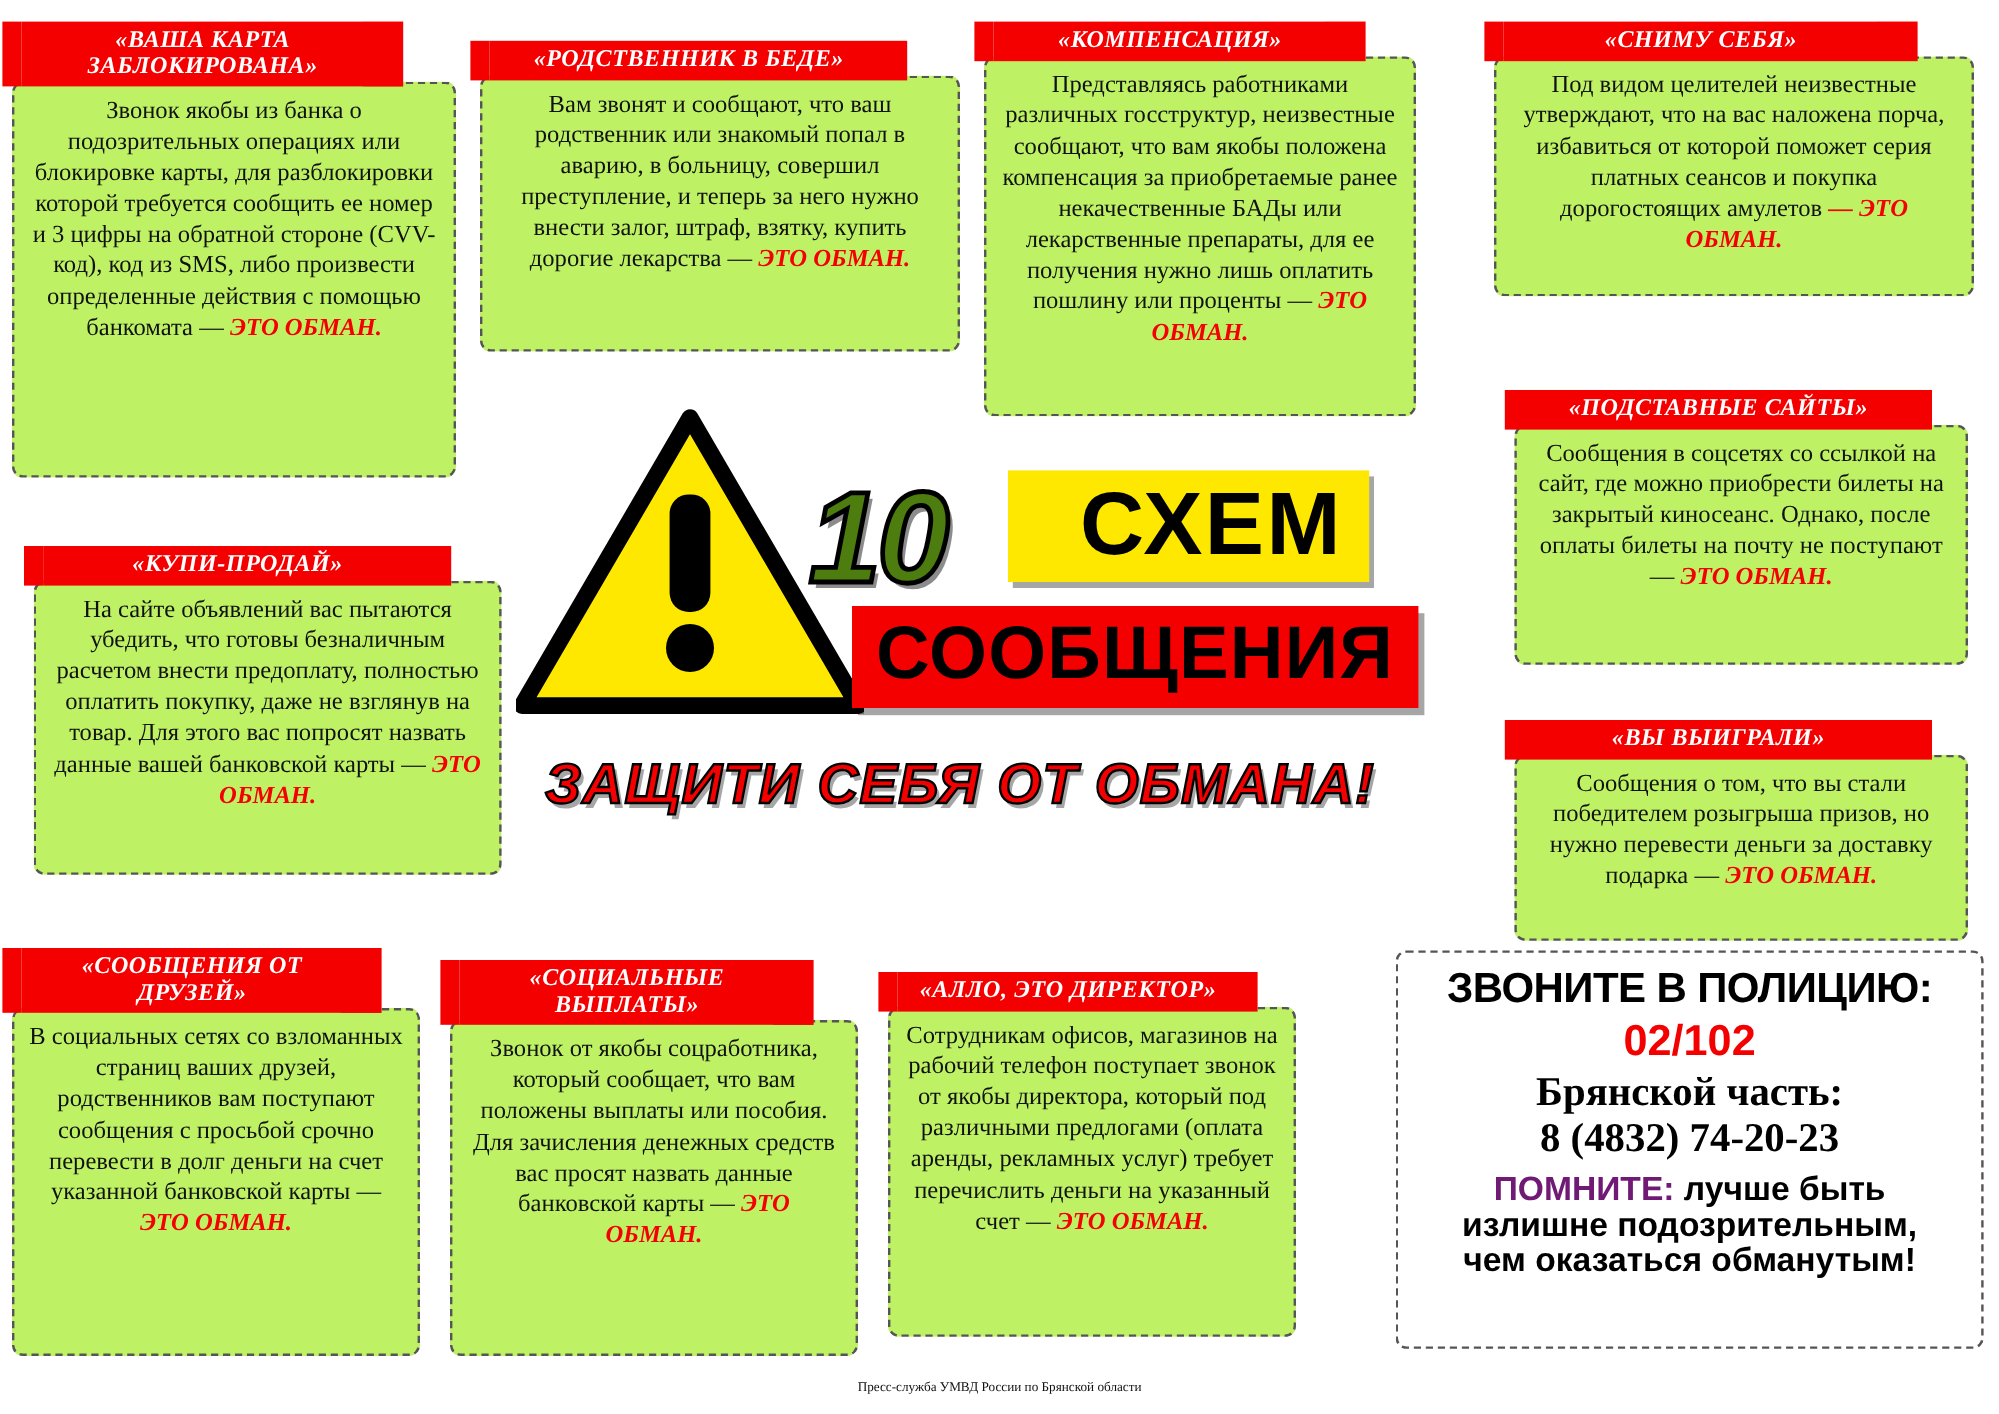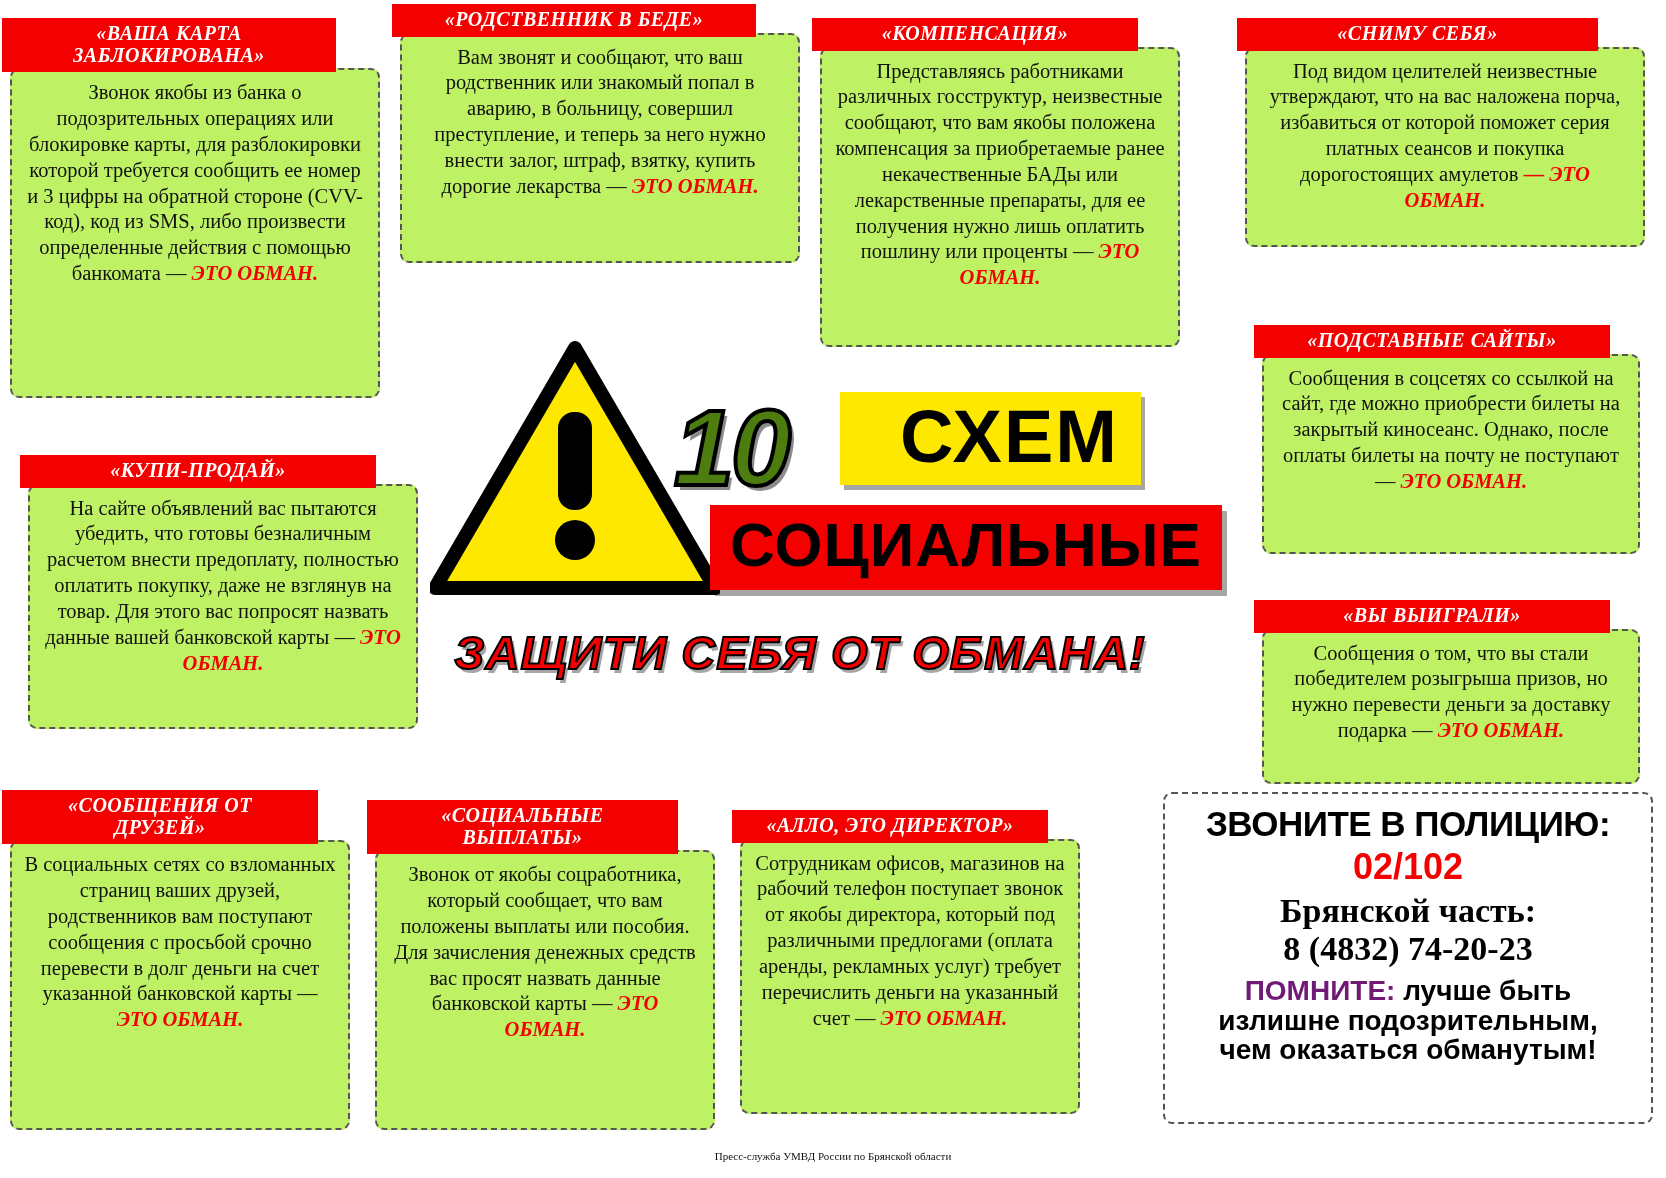--- a/index.html
+++ b/index.html
@@ -235,21 +235,21 @@
   <div class="card" style="left:10px; top:18px; width:370px;">
     <div class="ribbon" style="width:318px; margin-left:8px;">
       <span>«ВАША КАРТА ЗАБЛОКИРОВАНА»</span>
     </div>
     <div class="body-box" style="width:370px; min-height:330px; margin-top:-4px;">
       <span>Звонок якобы из банка о подозрительных операциях или блокировке карты, для разблокировки которой требуется сообщить ее номер и 3 цифры на обратной стороне (CVV-код), код из SMS, либо произвести определенные действия с помощью банкомата —</span>
       <span class="accent">ЭТО ОБМАН.</span>
     </div>
   </div>
 
-  <div class="card" style="left:400px; top:4px; width:400px;">
+  <div class="card" style="left:400px; top:34px; width:400px;">
     <div class="ribbon" style="width:348px; margin-left:8px;">
       <span>«РОДСТВЕННИК В БЕДЕ»</span>
     </div>
     <div class="body-box" style="width:400px; min-height:230px; margin-top:-4px;">
       <span>Вам звонят и сообщают, что ваш родственник или знакомый попал в аварию, в больницу, совершил преступление, и теперь за него нужно внести залог, штраф, взятку, купить дорогие лекарства —</span>
       <span class="accent">ЭТО ОБМАН.</span>
     </div>
   </div>
 
   <div class="card" style="left:820px; top:18px; width:350px;">
@@ -334,21 +334,21 @@
 
   <div class="center-art">
     <svg class="warn-tri" viewBox="0 0 290 255">
       <polygon points="145,8 285,248 5,248" fill="#000000" transform="translate(8,7)" opacity="0.35"></polygon>
       <polygon points="145,8 285,248 5,248" fill="#ffe800" stroke="#000000" stroke-width="14" stroke-linejoin="round"></polygon>
       <rect x="128" y="72" width="34" height="98" rx="16" fill="#000000"></rect>
       <circle cx="145" cy="200" r="20" fill="#000000"></circle>
     </svg>
     <div class="title-shem">СХЕМ</div>
     <div class="title-10">10</div>
-    <div class="title-mosh">СОЦИАЛЬНЫЕ</div>
+    <div class="title-mosh">СООБЩЕНИЯ</div>
     <div class="title-protect">ЗАЩИТИ СЕБЯ ОТ ОБМАНА!</div>
   </div>
 
   <div class="police">
     <div class="line1">ЗВОНИТЕ В ПОЛИЦИЮ:</div>
     <div class="line2">02/102</div>
     <div class="line3">Брянской часть:</div>
     <div class="line4">8 (4832) 74-20-23</div>
     <div class="remember">
       <span class="red">ПОМНИТЕ:</span>

